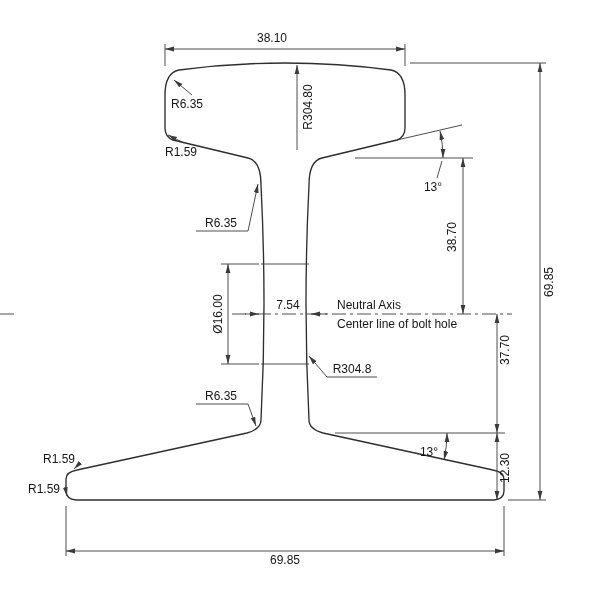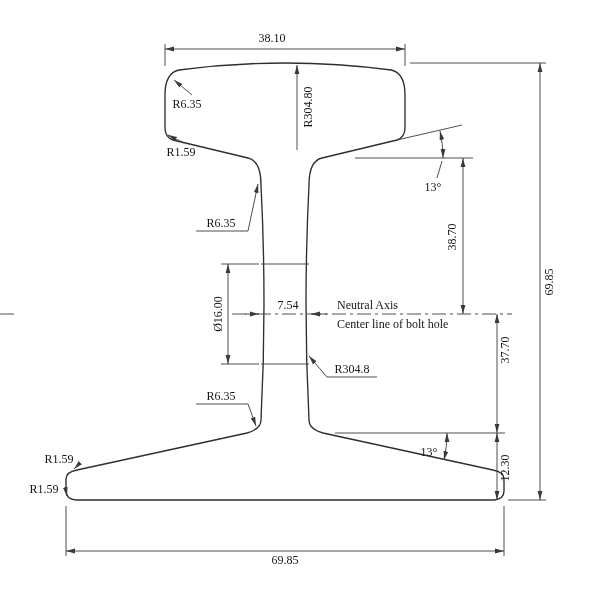--- a/index.html
+++ b/index.html
@@ -1,18 +1,18 @@
 <!DOCTYPE html>
 <html><head>
 <meta charset="utf-8">
 <style>
   html,body{margin:0;padding:0;background:#ffffff;}
   .canvas{
     width:600px;height:600px;position:relative;background:#ffffff;
-    font-family:Liberation Serif, serif;
+    font-family:Liberation Sans, sans-serif;
     overflow:hidden;
   }
   svg{display:block;}
   .outline{fill:none;stroke:#2e2e2e;stroke-width:1.35;stroke-linejoin:round;}
   .thin{fill:none;stroke:#3a3a3a;stroke-width:0.9;}
   .cline{fill:none;stroke:#3a3a3a;stroke-width:0.9;stroke-dasharray:14 4 3 4;}
   .dimtext{fill:#161616;font-size:12px;}
   .note{fill:#161616;font-size:12px;}
 </style>
 </head>

